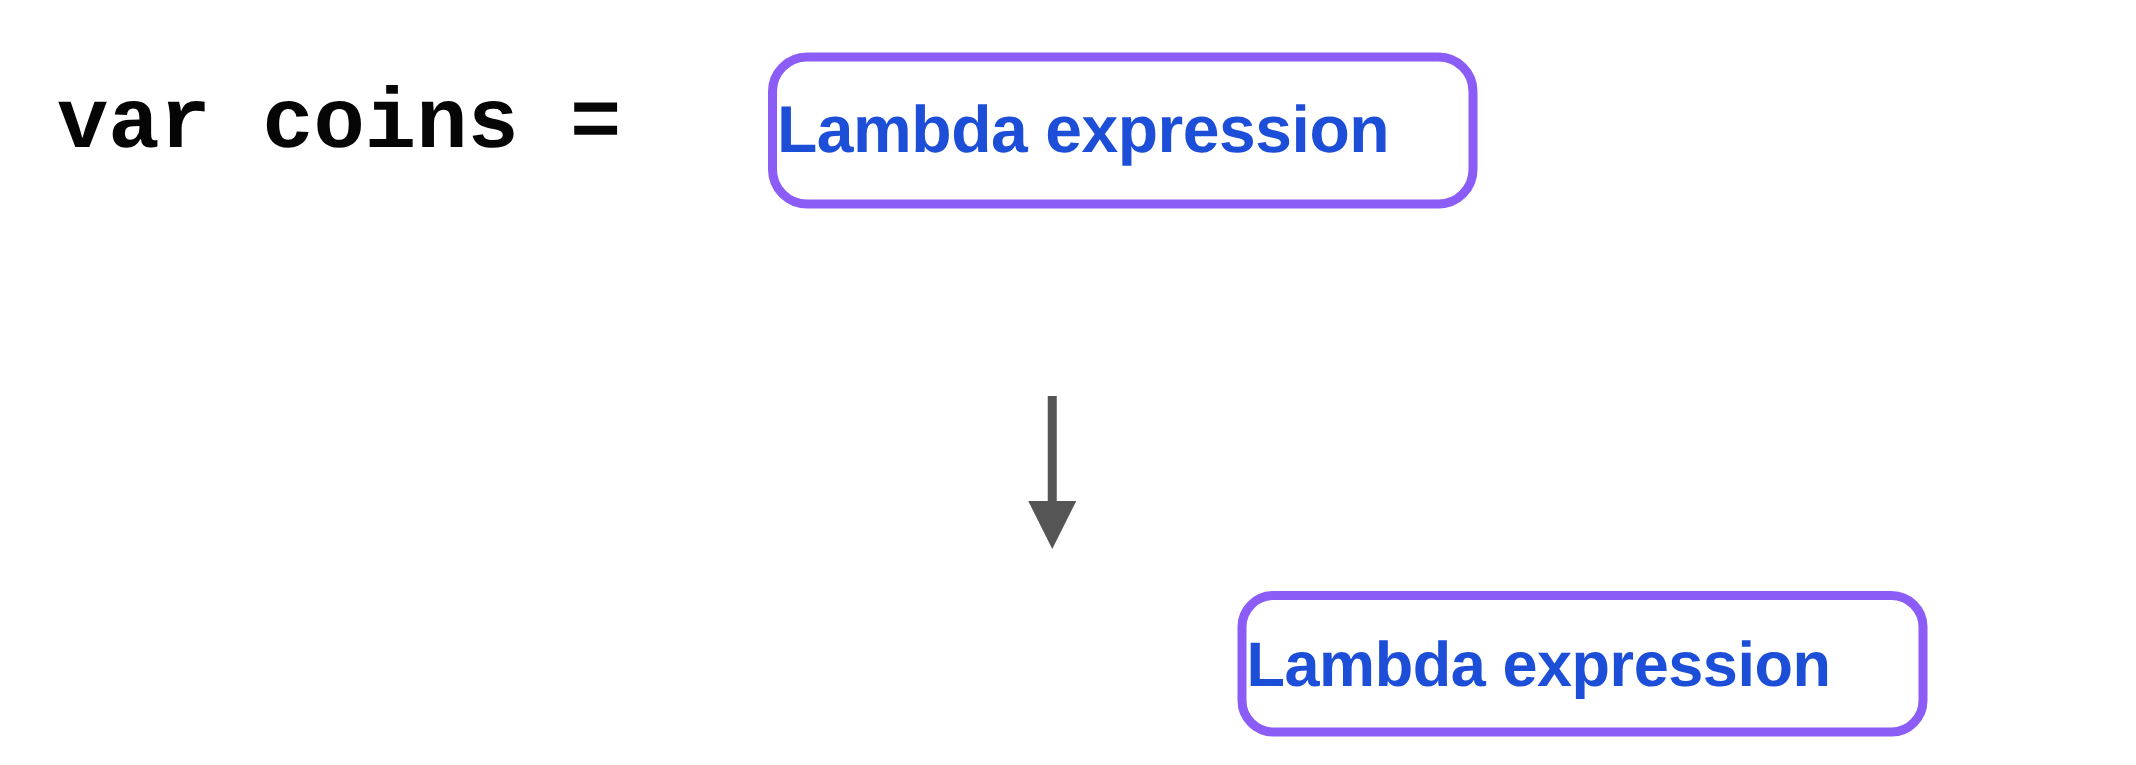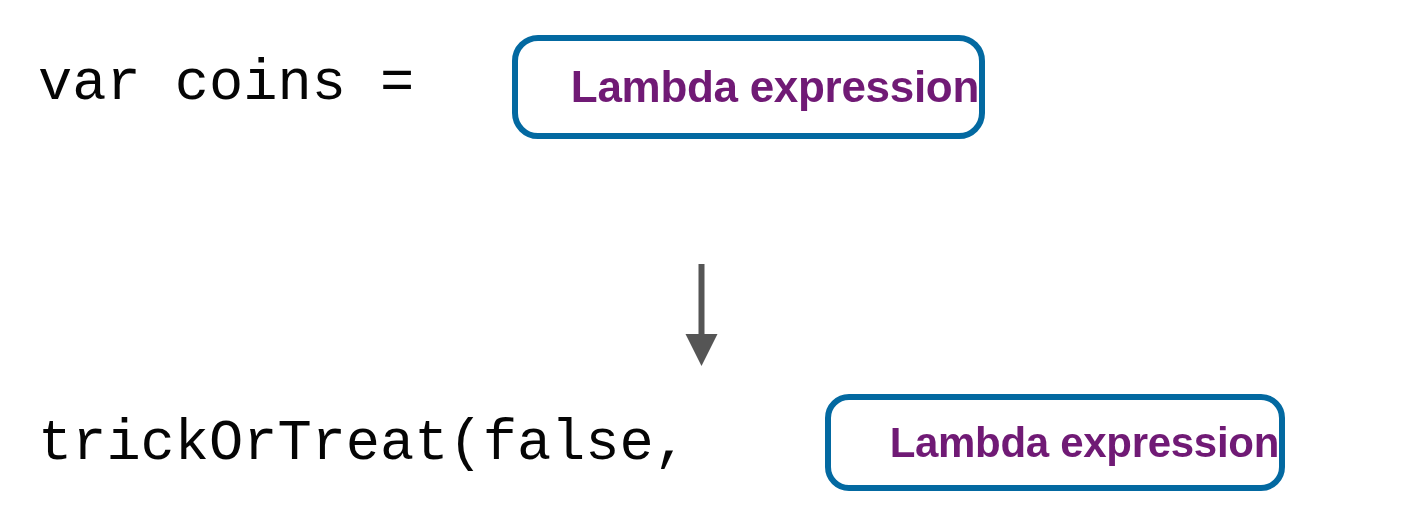--- a/index.html
+++ b/index.html
@@ -24,21 +24,21 @@
 
   
   .code-line {
     position: absolute;
     white-space: pre;
     font-family: "Liberation Mono", "DejaVu Sans Mono", monospace;
     font-size: 57px;
     letter-spacing: 0px;
     line-height: 1;
     color: #050505;
-    font-weight: 400;
+    font-weight: 700;
   }
 
   .code-frag {
     font-family: "Liberation Mono", "DejaVu Sans Mono", monospace;
     font-size: 57px;
     line-height: 1;
     color: #050505;
     white-space: pre;
   }
 
@@ -62,29 +62,29 @@
     top: 416px;
     display: flex;
     align-items: center;
   }
 
   
   .badge {
     box-sizing: border-box;
     display: inline-flex;
     align-items: center;
-    justify-content: flex-end;
+    justify-content: flex-start;
     background: #ffffff;
-    border: 6px solid #0369a1;
+    border: 6px solid #8b5cf6;
     border-radius: 26px;
     font-family: "Liberation Sans", "DejaVu Sans", sans-serif;
     font-weight: 700;
     font-size: 44px;
     line-height: 1;
-    color: #701a75;
+    color: #1d4ed8;
     letter-spacing: -0.3px;
     white-space: nowrap;
   }
 
   #badge-1 {
     position: absolute;
     left: 512px;
     top: 35px;
     width: 473px;
     height: 104px;
@@ -130,23 +130,20 @@
   </div>
 
 
   <div id="flow-arrow">
     <svg width="90" height="120" viewBox="0 0 90 120" xmlns="http://www.w3.org/2000/svg">
       <line x1="41.5" y1="6" x2="41.5" y2="80" stroke="#555555" stroke-width="6"></line>
       <polygon points="41.5,108 25.5,76 57.5,76" fill="#555555"></polygon>
     </svg>
   </div>
 
-  <div class="code-line" id="line-3">
-    <span class="code-frag">trickOrTreat(false, </span>
-  </div>
 
   <div class="badge" id="badge-2">
     <span>Lambda expression</span>
   </div>
 
   <div class="code-line" id="line-3-tail">
     
   </div>
 
 </div>

